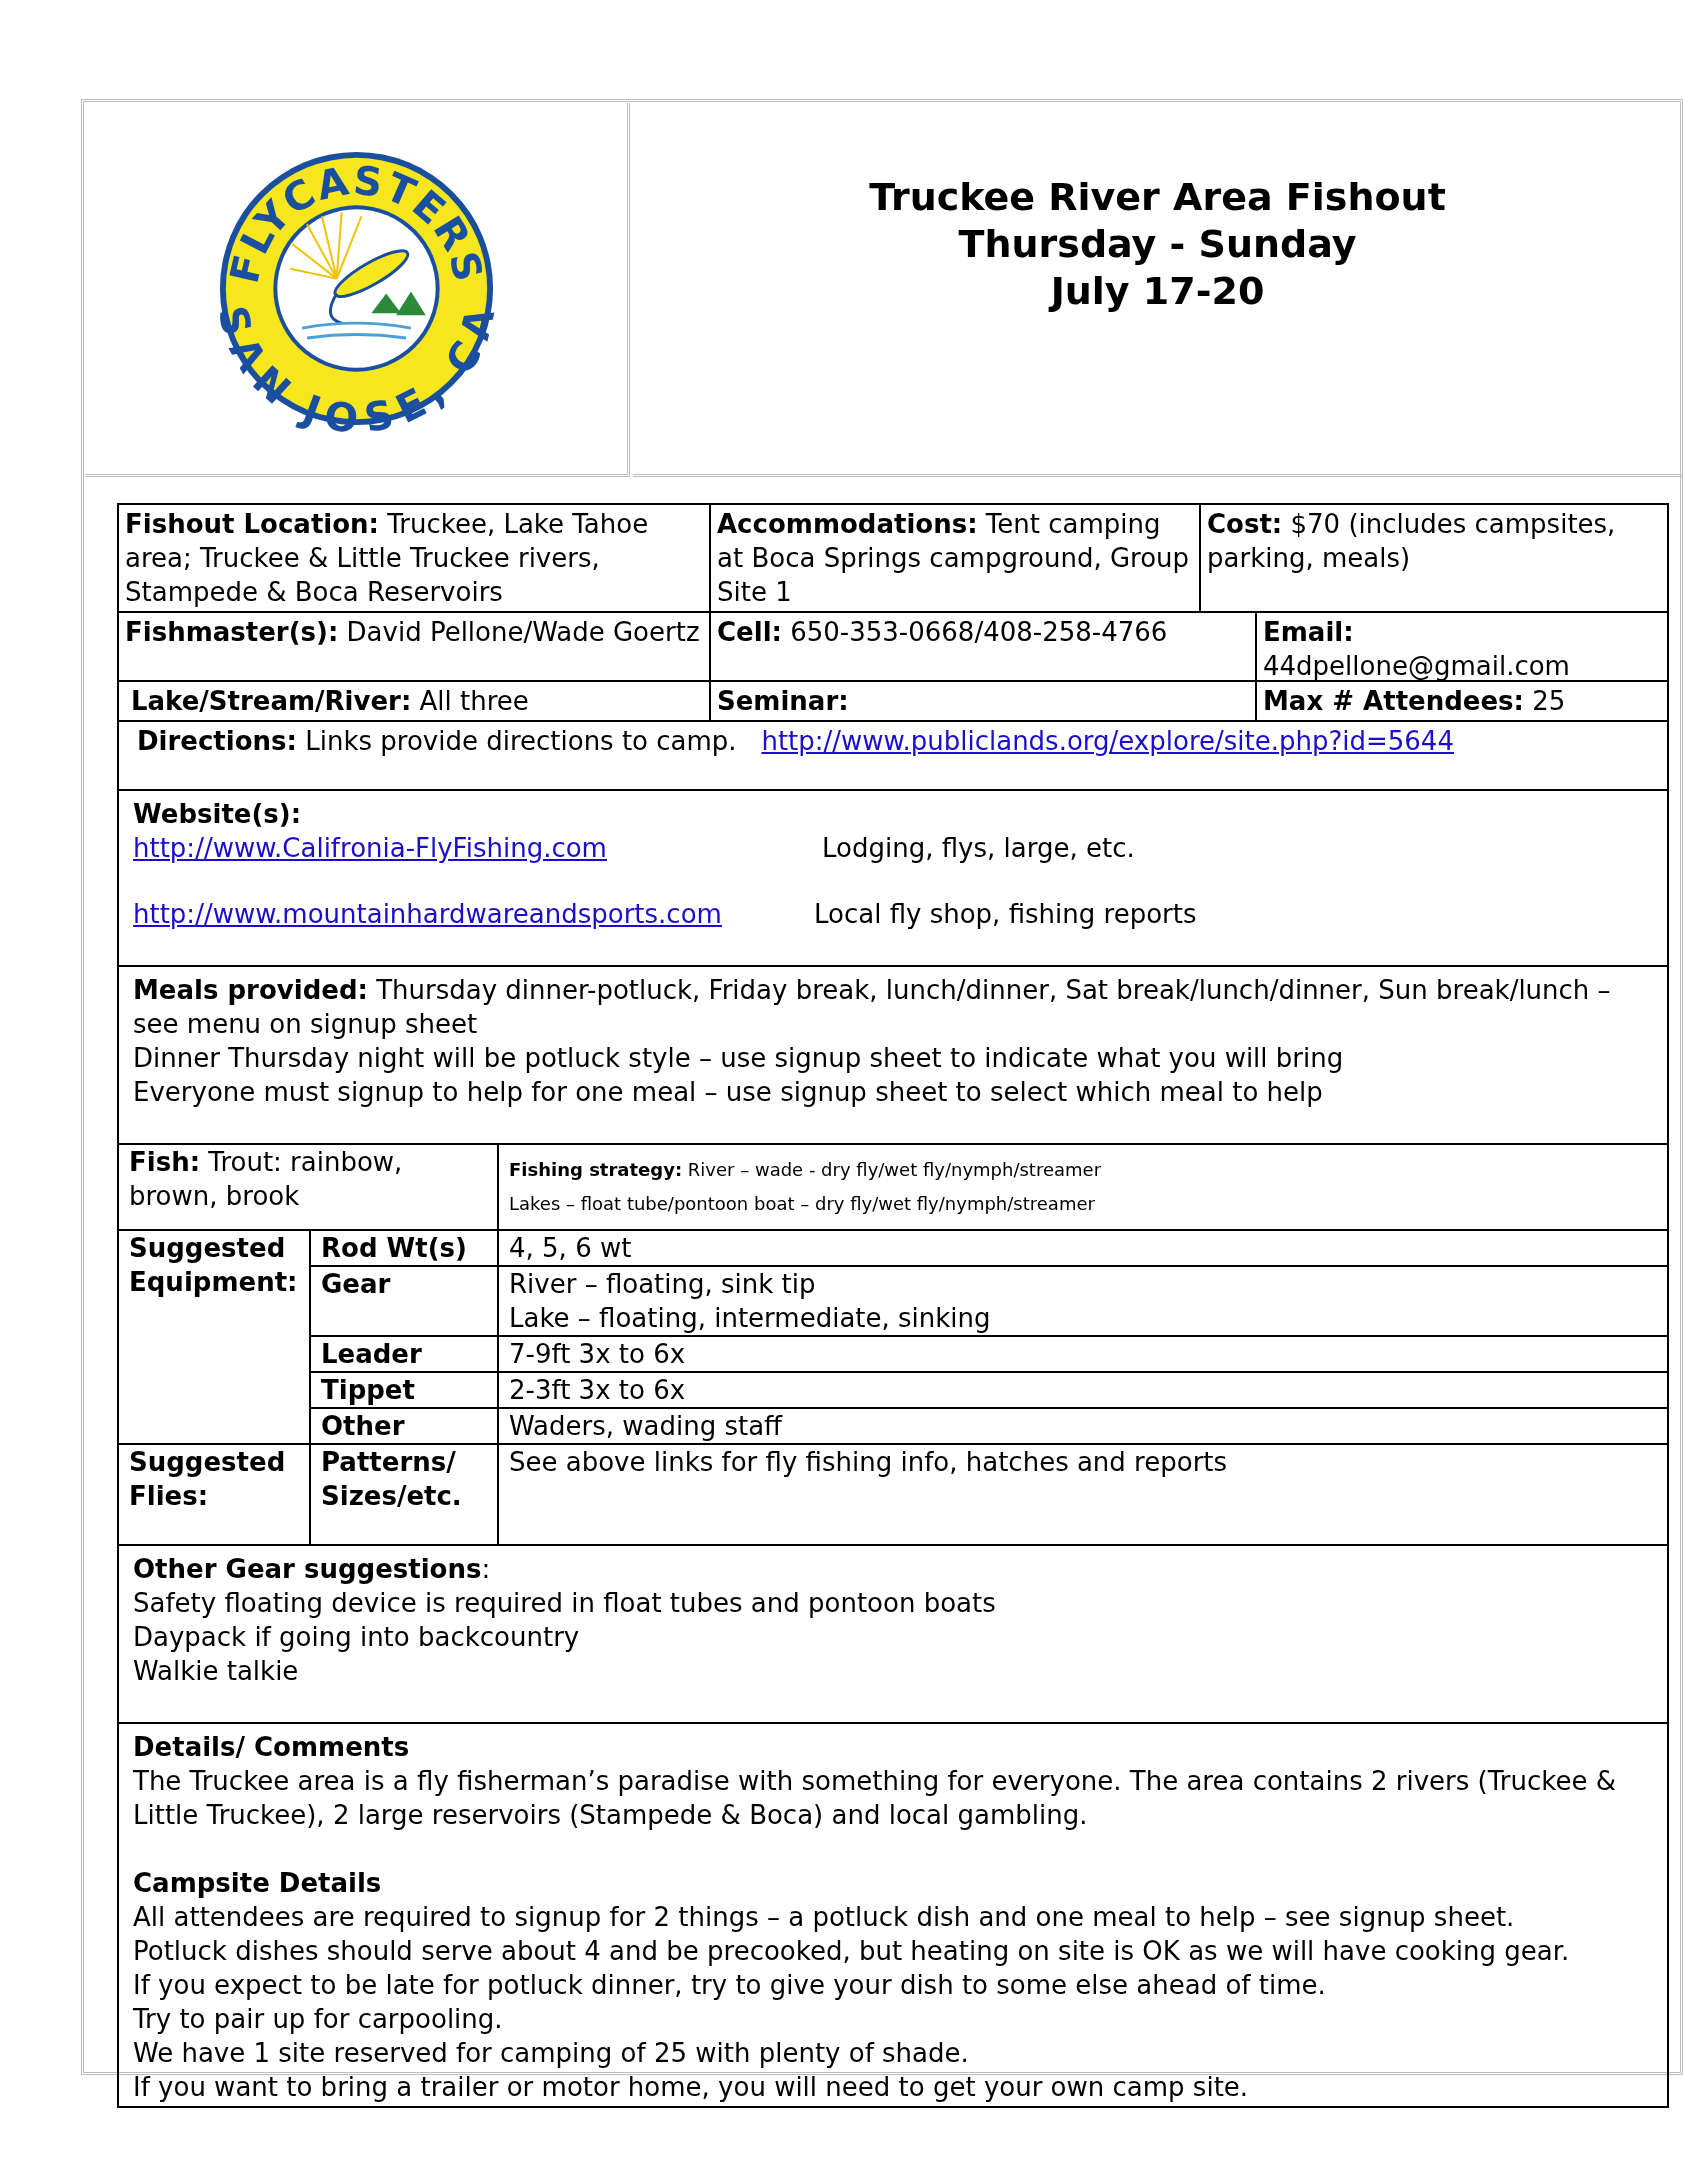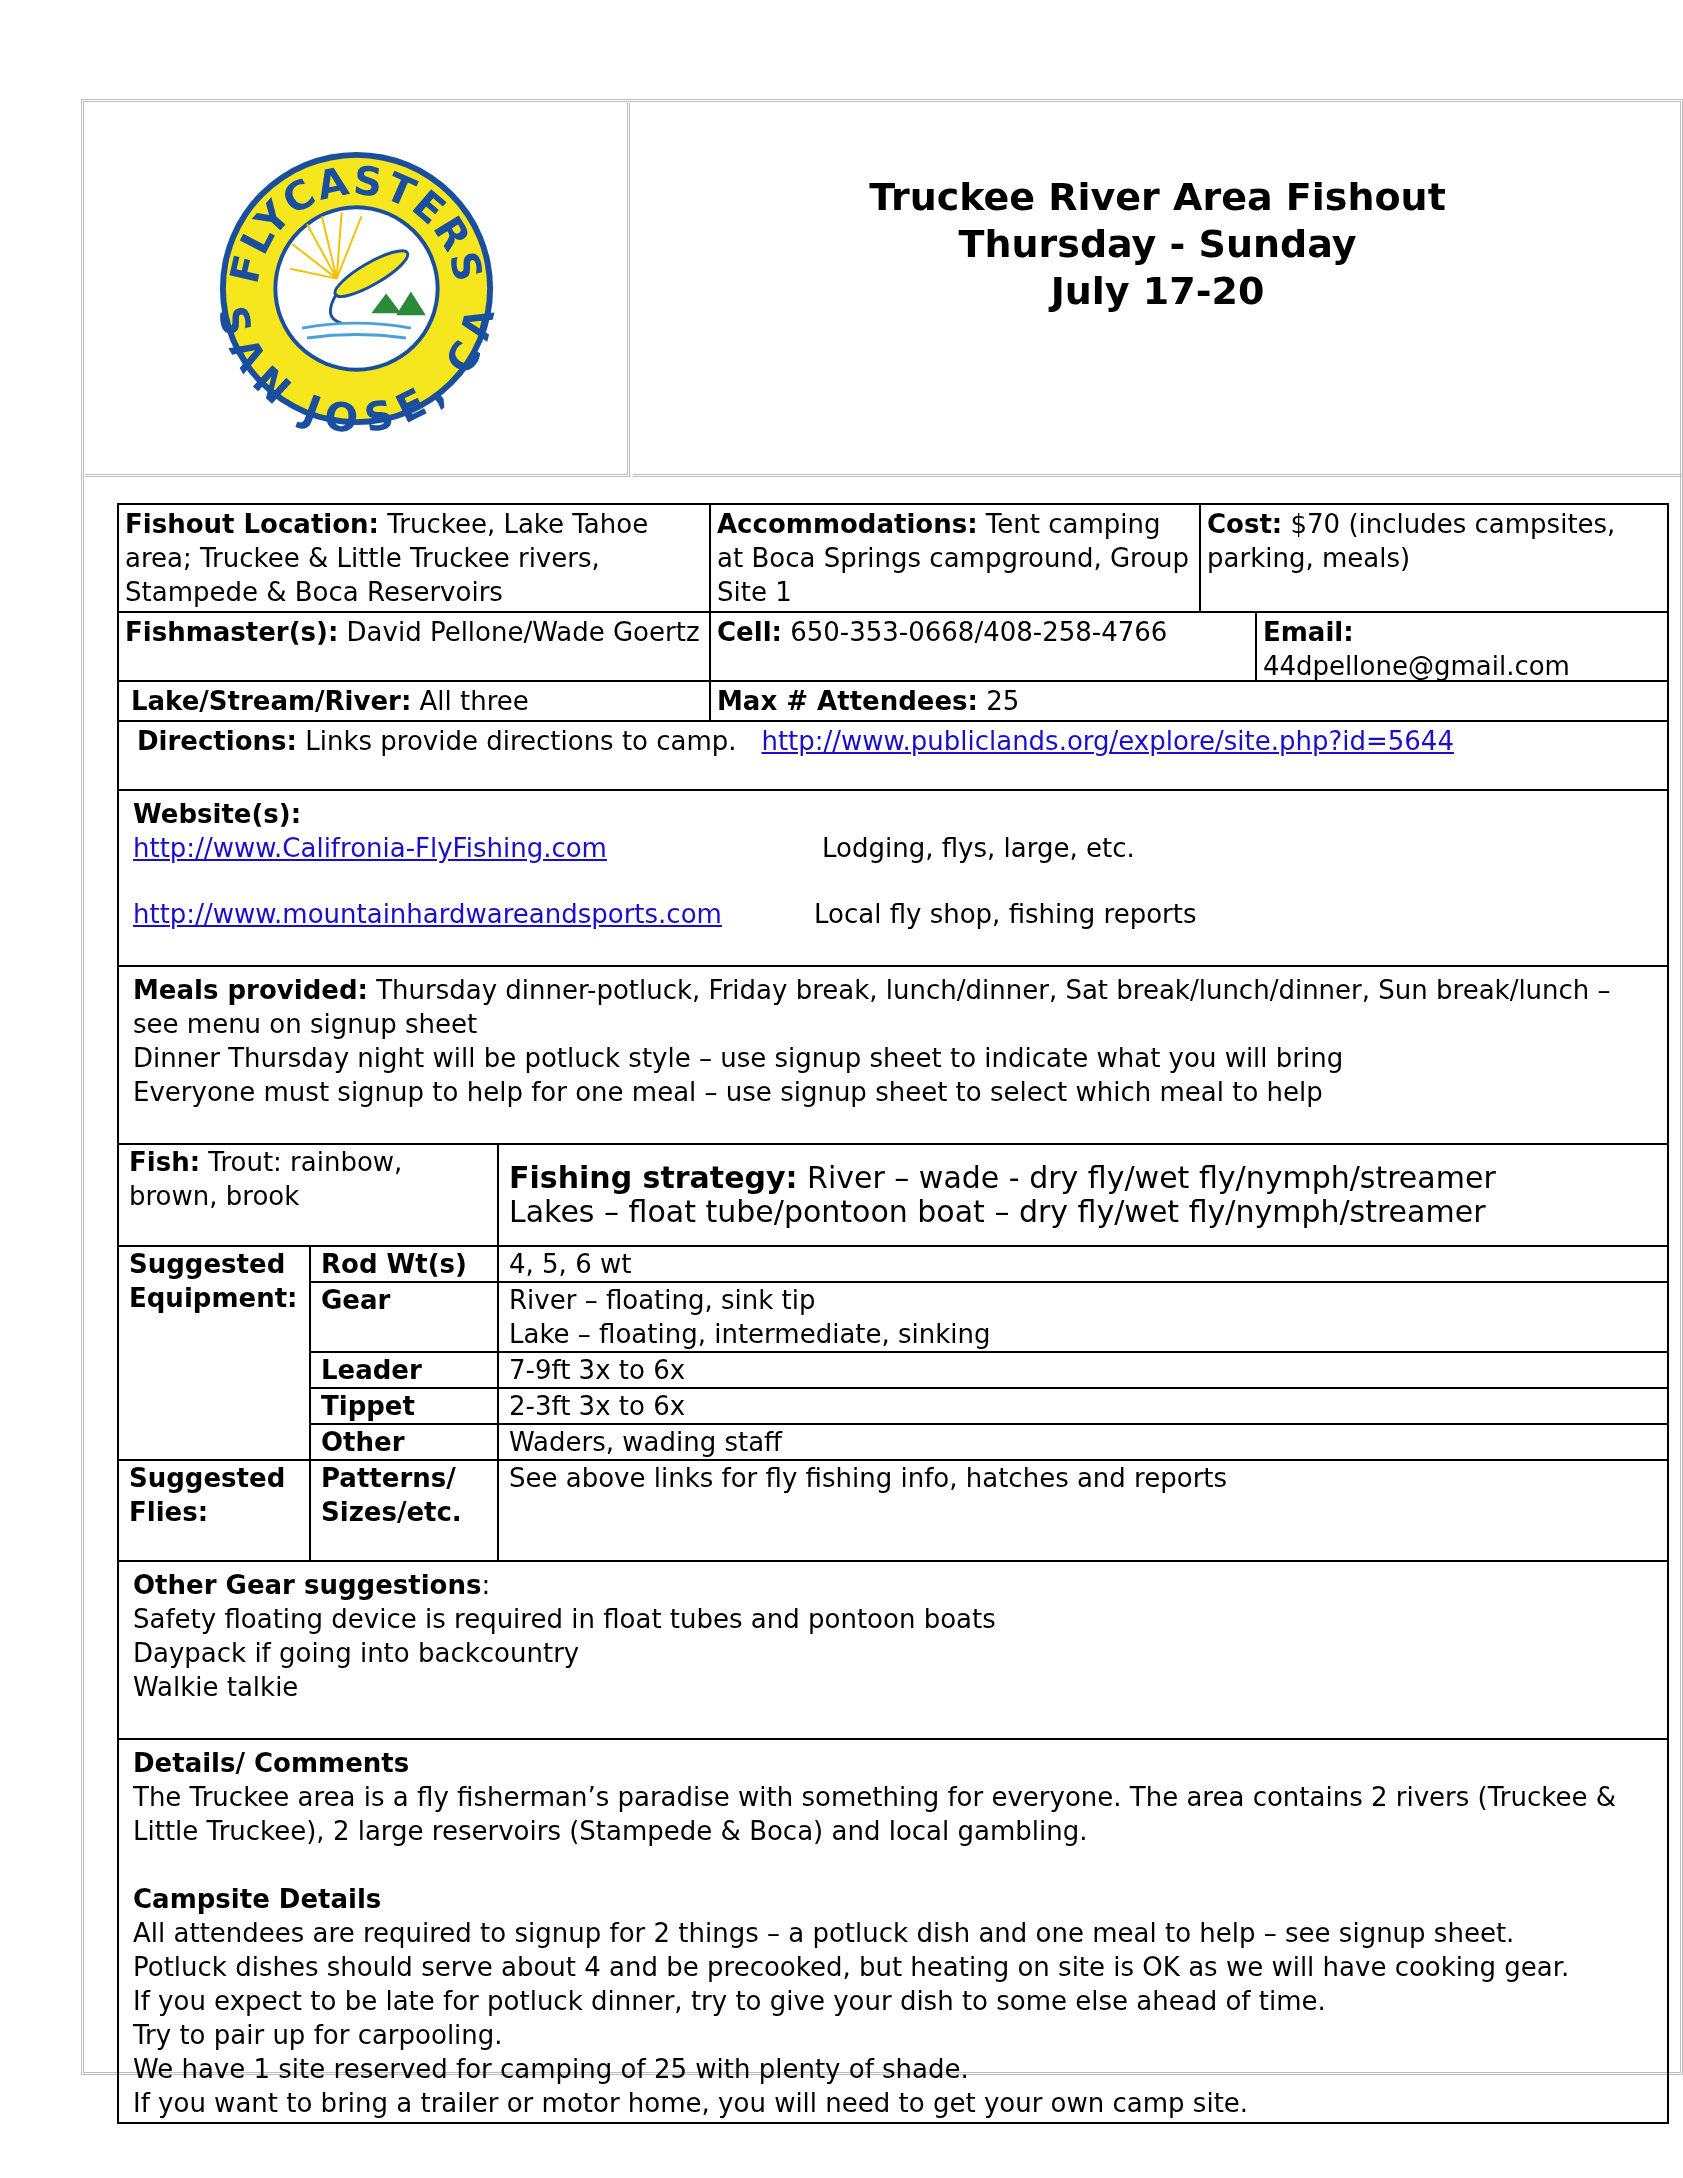--- a/index.html
+++ b/index.html
@@ -108,20 +108,23 @@
     </div>
     <div class="cell" style="flex:1;">
       <b>Email:</b><span> 44dpellone@gmail.com</span>
     </div>
   </div>
 
   <div class="row">
     <div class="cell" style="width:590px; padding-left:12px;">
       <b>Lake/Stream/River:</b><span> All three</span>
     </div>
+    <div class="cell" style="width:546px;">
+      <b>Seminar:</b><span></span>
+    </div>
     <div class="cell" style="flex:1;">
       <b>Max # Attendees:</b><span> 25</span>
     </div>
   </div>
 
   <div class="row" style="height:69px;">
     <div class="cell" style="padding-left:18px;">
       <b>Directions:</b><span> Links provide directions to camp.</span>&nbsp;&nbsp;
       <a>http://www.publiclands.org/explore/site.php?id=5644</a>
     </div>
@@ -149,21 +152,21 @@
       <div>Everyone must signup to help for one meal – use signup sheet to select which meal to help</div>
     </div>
   </div>
 
   <div class="row" style="border-bottom:none;">
     <div style="width:100%;">
       <div style="display:flex;">
         <div style="width:378px; padding:0 10px; font-size:26px; line-height:34px;">
           <b>Fish:</b><span> Trout: rainbow, brown, brook</span>
         </div>
-        <div class="bl" style="flex:1; padding:16px 10px; font-size:30px; line-height:34px;">
+        <div class="bl" style="flex:1; padding:8px 10px; font-size:18px; line-height:34px;">
           <div><b>Fishing strategy:</b><span> River – wade - dry fly/wet fly/nymph/streamer</span></div>
           <div>Lakes – float tube/pontoon boat – dry fly/wet fly/nymph/streamer</div>
         </div>
       </div>
 
       <div class="equip-grid bt">
         <div style="grid-row: span 5; font-weight:bold;">Suggested Equipment:</div>
 
         <div class="bl" style="font-weight:bold;">Rod Wt(s)</div>
         <div class="bl">4, 5, 6 wt</div>

